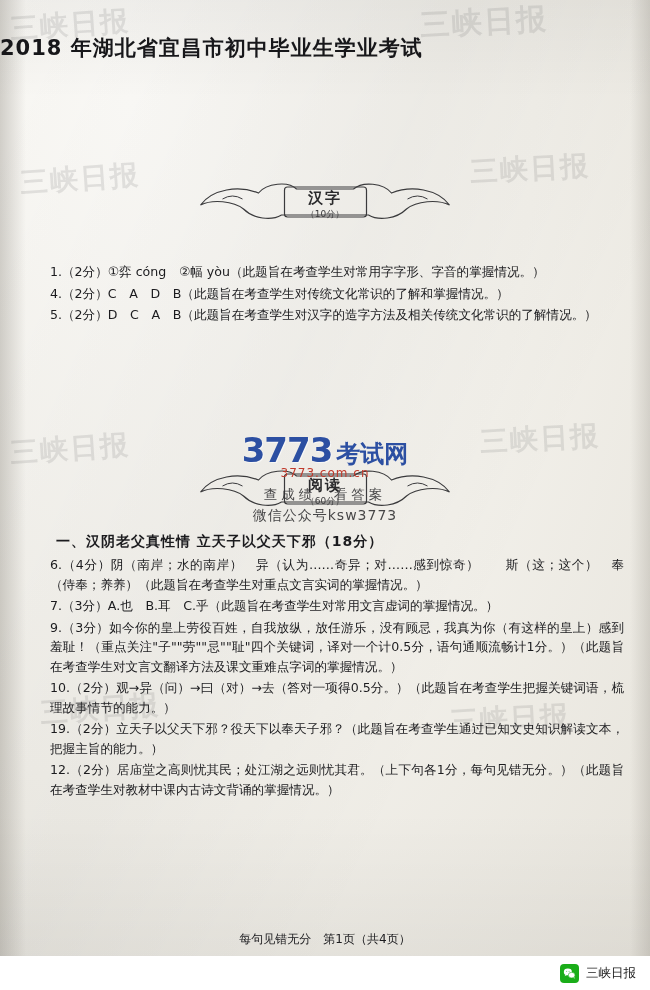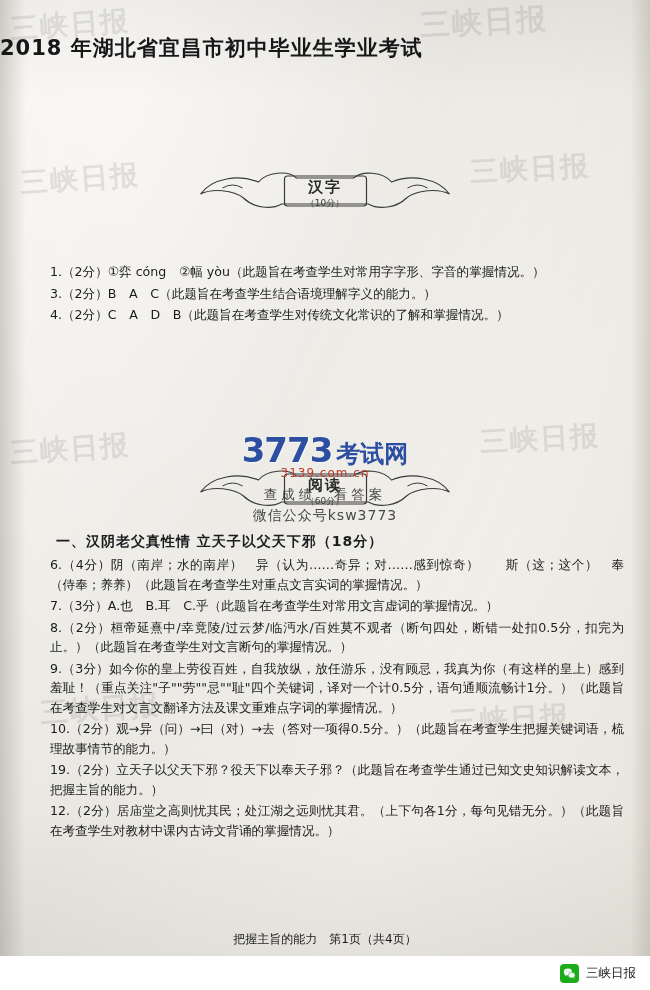--- a/index.html
+++ b/index.html
@@ -56,21 +56,21 @@
   }
   .title2{
     margin-top:16px;
     font-size:25px;font-weight:bold;color:#141417;
     letter-spacing:2px;
   }
 
   
   .banner{
     position:absolute;left:50%;transform:translateX(-50%);
-    top:164px;width:265px;height:56px;
+    top:175px;width:265px;height:56px;
   }
   .banner svg{display:block;}
   .banner-label{
     position:absolute;left:0;right:0;top:14px;text-align:center;
     font-size:15px;font-weight:bold;color:#2a2a2c;letter-spacing:2px;
   }
   .banner-score{
     position:absolute;left:0;right:0;top:33px;text-align:center;
     font-size:9px;color:#3a3a3c;
   }
@@ -162,59 +162,58 @@
       <path d="M8 30 C 20 14, 46 10, 66 18 C 74 8, 96 6, 104 14 L161 14 C 170 6, 191 8, 199 18 C 219 10, 245 14, 257 30 C 245 24, 224 26, 214 34 C 204 44, 186 46, 176 40 L 89 40 C 79 46, 61 44, 51 34 C 41 26, 20 24, 8 30 Z" fill="none" stroke="#3a3a3c" stroke-width="1.2"></path>
       <rect x="92" y="12" width="82" height="30" rx="3" fill="none" stroke="#3a3a3c" stroke-width="1.2"></rect>
       <path d="M30 24 q10 -6 20 0 M215 24 q10 -6 20 0" fill="none" stroke="#3a3a3c" stroke-width="1"></path>
     </svg>
     <div class="banner-label">汉字</div>
     <div class="banner-score">（10分）</div>
   </div>
 
   <div class="body-text" style="top:262px;">
     <div class="line">1.（2分）①弈 cóng　②幅 yòu（此题旨在考查学生对常用字字形、字音的掌握情况。）</div>
-    <div class="line">3.（2分）B　A　C（此题旨在考查学生结合语境理解字义的能力。）</div>
     <div class="line">4.（2分）C　A　D　B（此题旨在考查学生对传统文化常识的了解和掌握情况。）</div>
+    <div class="line">5.（2分）D　C　A　B（此题旨在考查学生对汉字的造字方法及相关传统文化常识的了解情况。）</div>
   </div>
 
   <div class="banner2">
     <svg width="265" height="56" viewBox="0 0 265 56" aria-hidden="true">
       <path d="M8 30 C 20 14, 46 10, 66 18 C 74 8, 96 6, 104 14 L161 14 C 170 6, 191 8, 199 18 C 219 10, 245 14, 257 30 C 245 24, 224 26, 214 34 C 204 44, 186 46, 176 40 L 89 40 C 79 46, 61 44, 51 34 C 41 26, 20 24, 8 30 Z" fill="none" stroke="#3a3a3c" stroke-width="1.2"></path>
       <rect x="92" y="12" width="82" height="30" rx="3" fill="none" stroke="#3a3a3c" stroke-width="1.2"></rect>
       <path d="M30 24 q10 -6 20 0 M215 24 q10 -6 20 0" fill="none" stroke="#3a3a3c" stroke-width="1"></path>
     </svg>
     <div class="banner-label">阅读</div>
     <div class="banner-score">（60分）</div>
   </div>
 
   <div class="logo">
     <div class="logo-row">
       <span class="logo-3773">3773</span>
       <span class="logo-cntext">考试网</span>
     </div>
-    <div class="logo-sub">3139.com.cn</div>
+    <div class="logo-sub">3773.com.cn</div>
     <div class="logo-line2">查成绩　看答案</div>
     <div class="logo-line3">微信公众号ksw3773</div>
   </div>
 
   <div class="body-text" style="top:528px;">
     <div class="sec-head">一、汉阴老父真性情        立天子以父天下邪（18分）</div>
   </div>
 
   <div class="body-text" style="top:555px;">
     <div class="line">6.（4分）阴（南岸；水的南岸）　异（认为……奇异；对……感到惊奇）　　斯（这；这个）　奉（侍奉；养养）（此题旨在考查学生对重点文言实词的掌握情况。）</div>
     <div class="line">7.（3分）A.也　B.耳　C.乎（此题旨在考查学生对常用文言虚词的掌握情况。）</div>
-    <div class="line">8.（2分）桓帝延熹中/幸竟陵/过云梦/临沔水/百姓莫不观者（断句四处，断错一处扣0.5分，扣完为止。）（此题旨在考查学生对文言断句的掌握情况。）</div>
     <div class="line">9.（3分）如今你的皇上劳役百姓，自我放纵，放任游乐，没有顾忌，我真为你（有这样的皇上）感到羞耻！（重点关注"子""劳""忌""耻"四个关键词，译对一个计0.5分，语句通顺流畅计1分。）（此题旨在考查学生对文言文翻译方法及课文重难点字词的掌握情况。）</div>
     <div class="line">10.（2分）观→异（问）→曰（对）→去（答对一项得0.5分。）（此题旨在考查学生把握关键词语，梳理故事情节的能力。）</div>
     <div class="line">19.（2分）立天子以父天下邪？役天下以奉天子邪？（此题旨在考查学生通过已知文史知识解读文本，把握主旨的能力。）</div>
     <div class="line">12.（2分）居庙堂之高则忧其民；处江湖之远则忧其君。（上下句各1分，每句见错无分。）（此题旨在考查学生对教材中课内古诗文背诵的掌握情况。）</div>
   </div>
 
-  <div class="footer">把握主旨的能力　第1页（共4页）</div>
+  <div class="footer">每句见错无分　第1页（共4页）</div>
 
   <div class="bottombar">
     <div class="bb-inner">
       <span class="bb-logo">
         <svg width="13" height="13" viewBox="0 0 24 24" aria-hidden="true">
           <ellipse cx="9" cy="9" rx="7.5" ry="6.2" fill="#fff"></ellipse>
           <path d="M5 14 l-2.2 3 3.6 -1.6 Z" fill="#fff"></path>
           <ellipse cx="16" cy="15" rx="6.2" ry="5.2" fill="#fff" stroke="#1aad19" stroke-width="1.1"></ellipse>
           <path d="M20.5 19 l2 2.4 -3.2 -1.2 Z" fill="#fff"></path>
           <circle cx="6.8" cy="8" r="0.9" fill="#1aad19"></circle>

